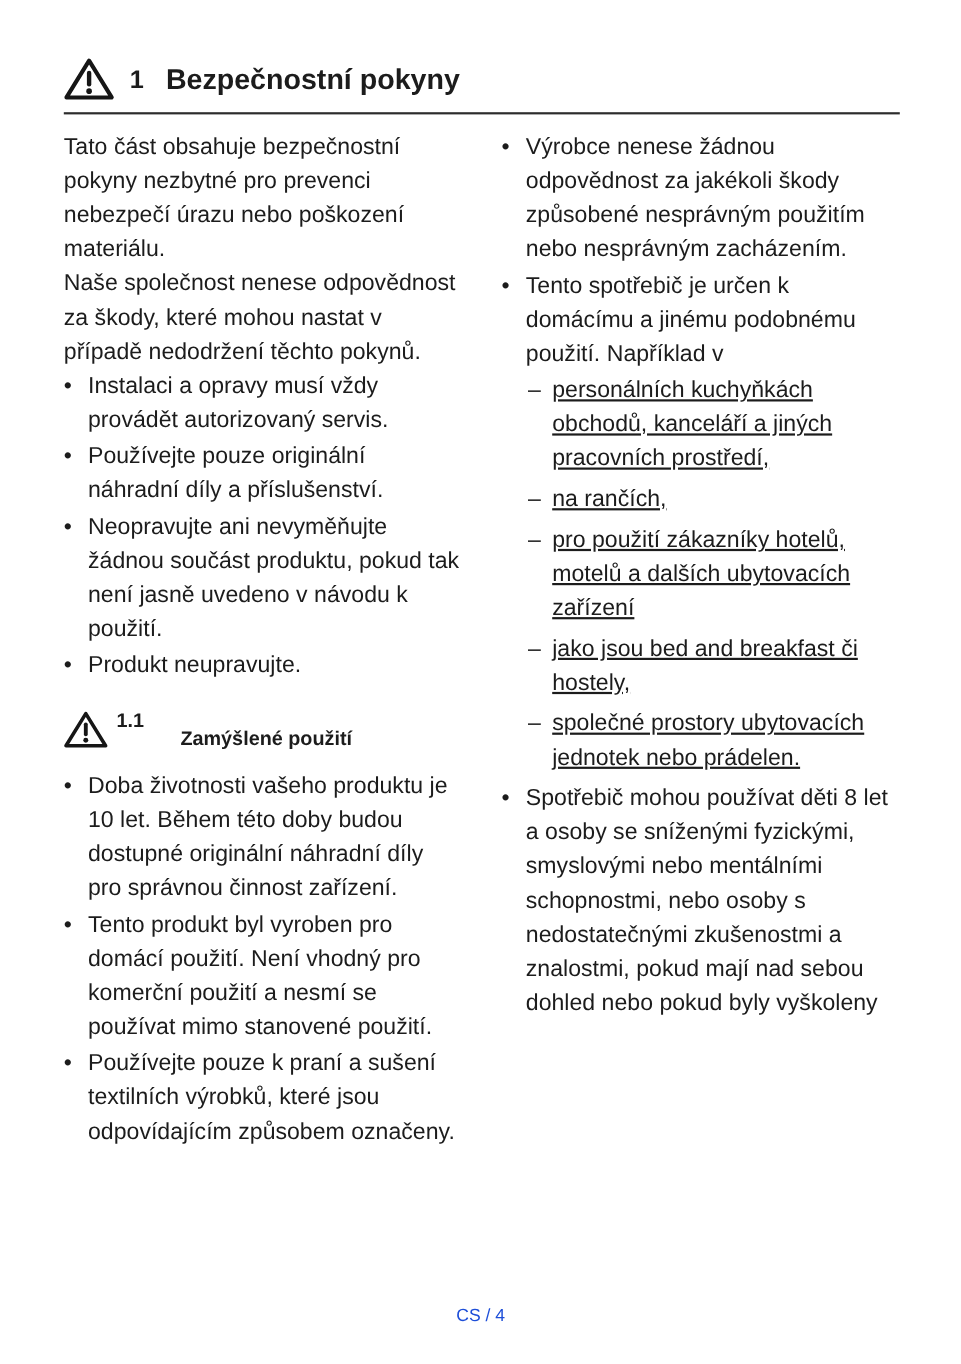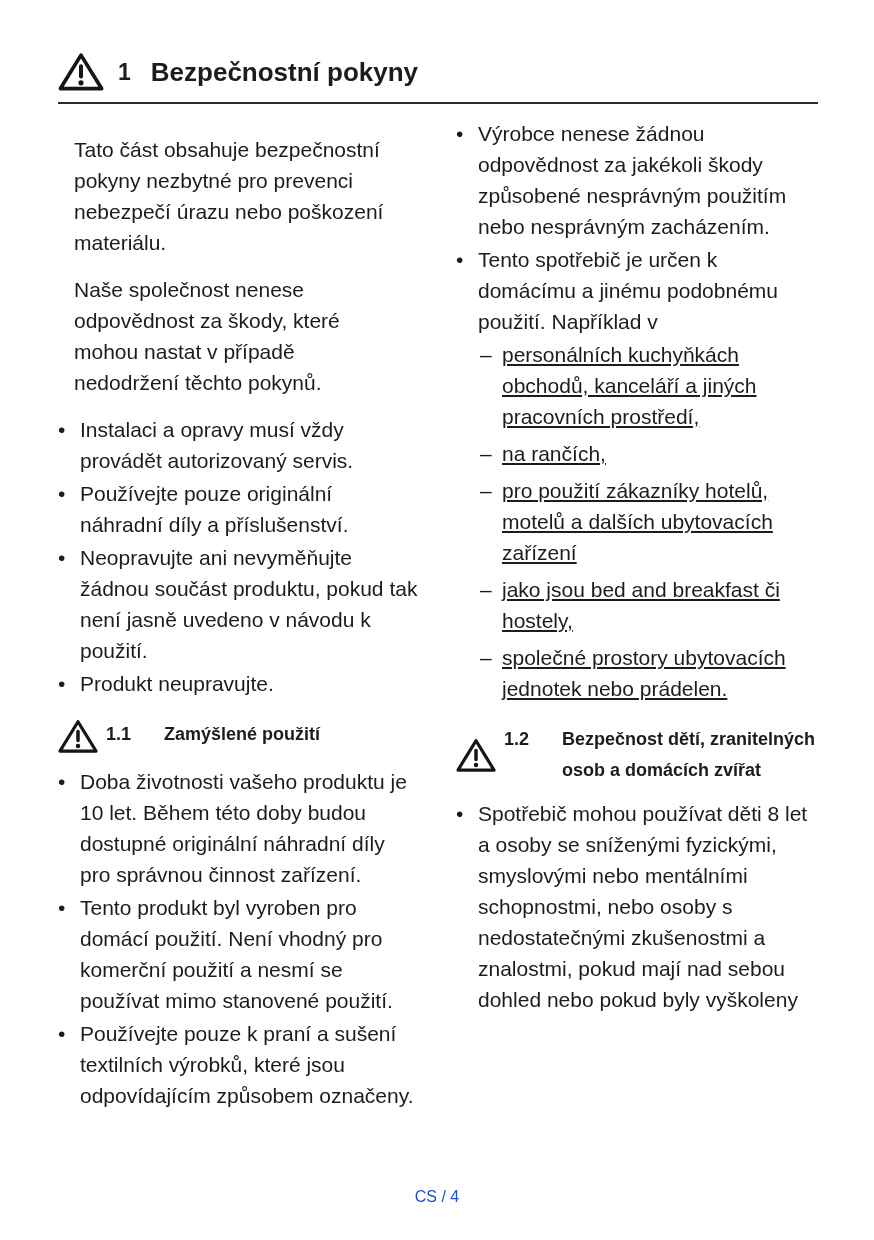--- a/index.html
+++ b/index.html
@@ -20,38 +20,38 @@
     padding-bottom:10px;
   }
   .main-header .warn { width:46px; height:40px; flex:none; }
   .main-header .hnum { font-size:23px; font-weight:bold; }
   .main-header .htitle { font-size:26px; font-weight:bold; margin-left:6px; }
 
   
   .columns { display:flex; gap:36px; margin-top:14px; }
   .col { flex:1; font-size:21px; line-height:31px; }
 
-  .para { margin:16px; }
+  .para { margin:0; }
 
   .bullet { display:flex; margin:0 0 2px 0; }
   .bullet .marker { width:22px; flex:none; }
   .bullet .btext { flex:1; }
 
   .dash { display:flex; margin:2px 0 6px 24px; }
   .dash .marker { width:22px; flex:none; }
   .dash .btext { flex:1;text-decoration:underline; }
 
   .subheading {
     display:flex; align-items:flex-start;
     font-weight:bold; font-size:18px; line-height:31px;
     margin:20px 0 12px 0;
   }
   .subheading .warn { width:40px; height:35px; flex:none; align-self:center; margin-right:8px; }
   .subheading .hnum { min-width:58px; flex:none; }
-  .subheading .htitle { flex:1; }
+  .subheading .htitle { flex:1;margin-top:16px; }
 
   .footer {
     position:absolute; left:0; right:0; bottom:34px;
     text-align:center;
     font-size:16px; color:#1d4ed8;
   }
 
   svg.warn path, svg.warn circle { }
 </style>
 </head>
@@ -133,29 +133,20 @@
           <span class="btext">pro použití zákazníky hotelů, motelů a dalších ubytovacích zařízení</span>
         </div>
         <div class="dash">
           <span class="marker">–</span>
           <span class="btext">jako jsou bed and breakfast či hostely,</span>
         </div>
         <div class="dash">
           <span class="marker">–</span>
           <span class="btext">společné prostory ubytovacích jednotek nebo prádelen.</span>
         </div>
-        <div class="subheading">
-          <svg class="warn" viewBox="0 0 32 28">
-            <path d="M16 2.2 L30.4 25.6 H1.6 Z" fill="none" stroke="#161616" stroke-width="2.6" stroke-linejoin="round"></path>
-            <path d="M16 10 L16 17.2" stroke="#161616" stroke-width="2.8" stroke-linecap="round" fill="none"></path>
-            <circle cx="16" cy="21.6" r="1.8" fill="#161616"></circle>
-          </svg>
-          <span class="hnum">1.2</span>
-          <span class="htitle">Bezpečnost dětí, zranitelných osob a domácích zvířat</span>
-        </div>
         <div class="bullet">
           <span class="marker">•</span>
           <span class="btext">Spotřebič mohou používat děti 8 let a osoby se sníženými fyzickými, smyslovými nebo mentálními schopnostmi, nebo osoby s nedostatečnými zkušenostmi a znalostmi, pokud mají nad sebou dohled nebo pokud byly vyškoleny</span>
         </div>
       </div>
   </div>
 
 </div>
 
 <div class="footer">CS / 4</div>

